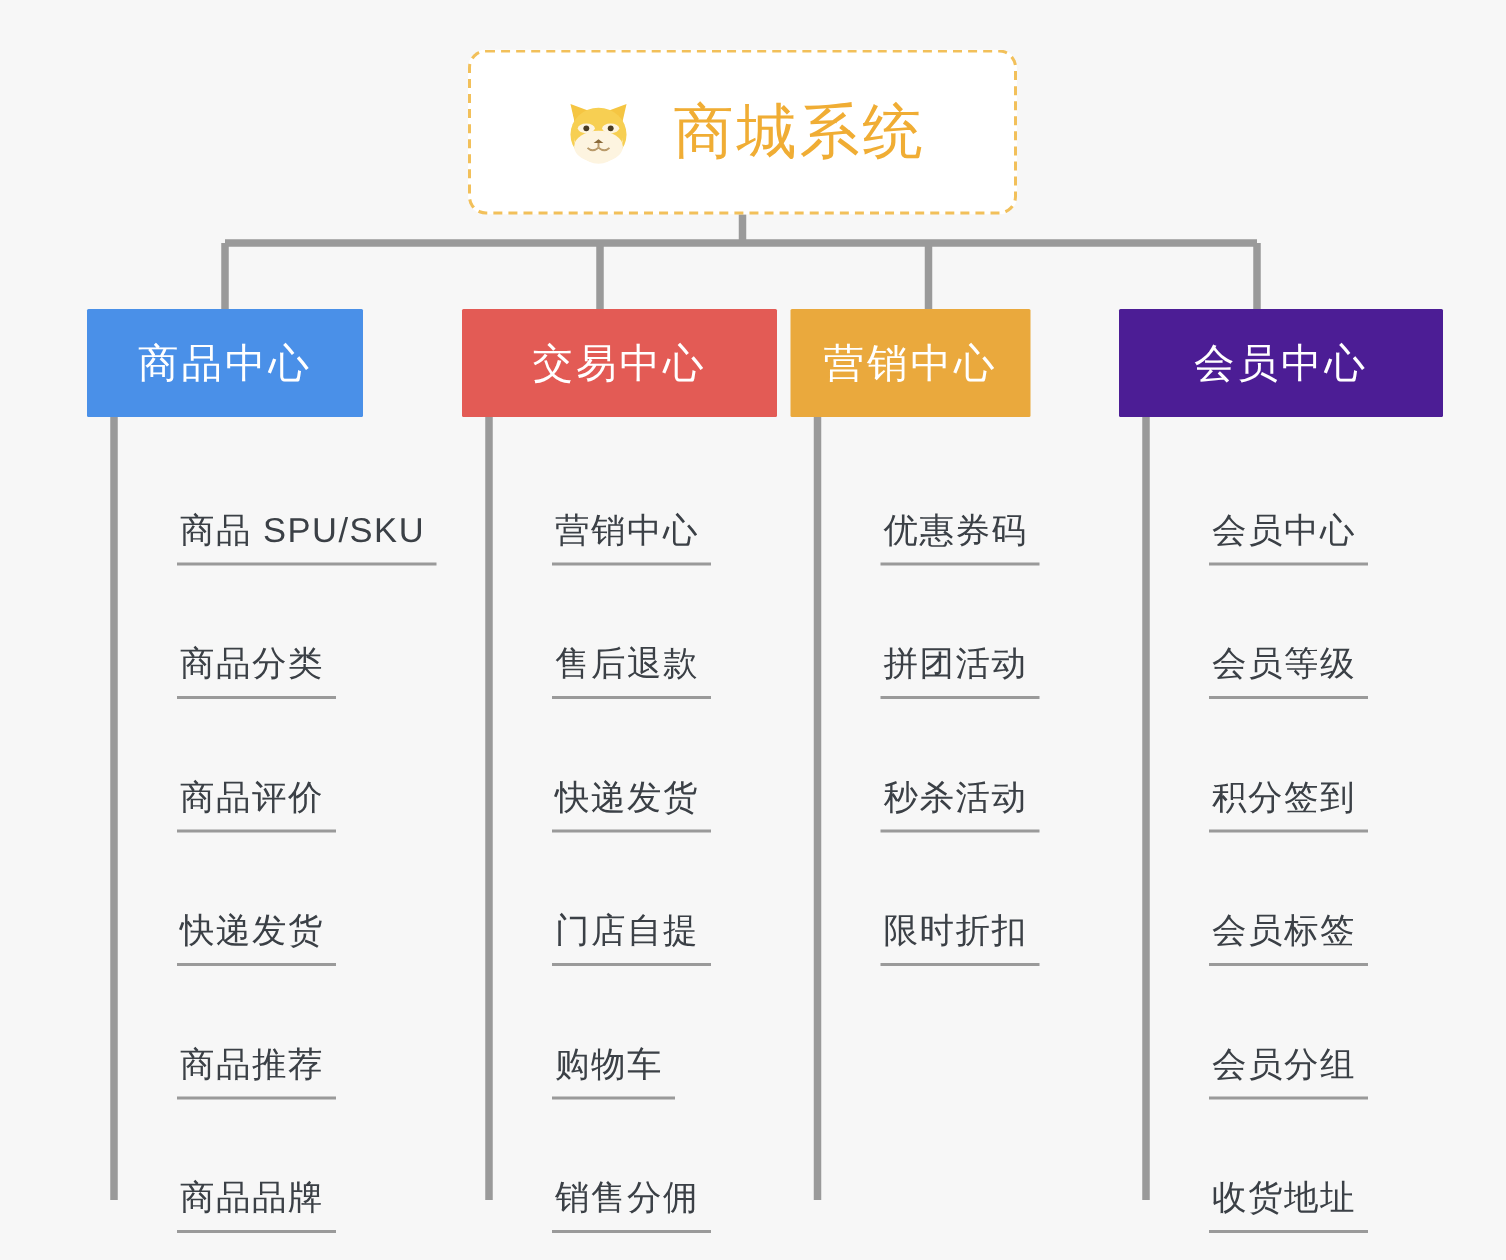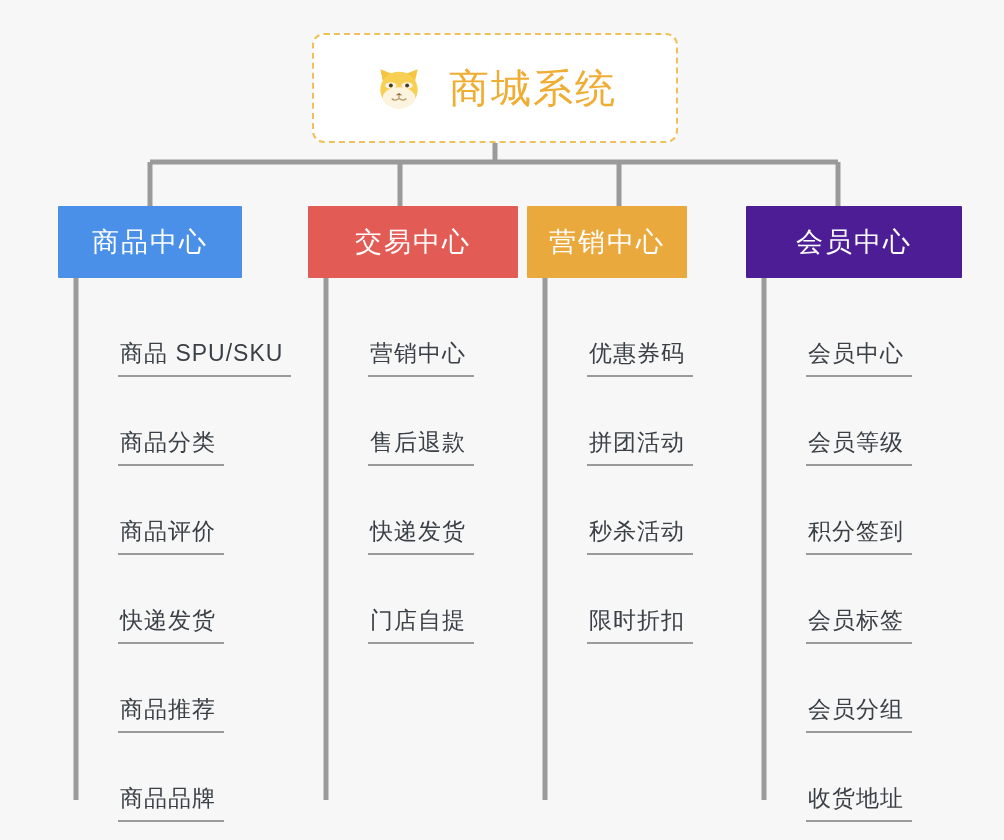--- a/index.html
+++ b/index.html
@@ -153,20 +153,26 @@
       </div>
     <div class="leaf-item">
         <span class="leaf-label">售后退款</span>
       </div>
     <div class="leaf-item">
         <span class="leaf-label">快递发货</span>
       </div>
     <div class="leaf-item">
         <span class="leaf-label">门店自提</span>
       </div>
+    <div class="leaf-item">
+        <span class="leaf-label">购物车</span>
+      </div>
+    <div class="leaf-item">
+        <span class="leaf-label">销售分佣</span>
+      </div>
   </div>
 
   <div class="leaf-col" style="left:545px;">
     <div class="leaf-item">
         <span class="leaf-label">优惠券码</span>
       </div>
     <div class="leaf-item">
         <span class="leaf-label">拼团活动</span>
       </div>
     <div class="leaf-item">

